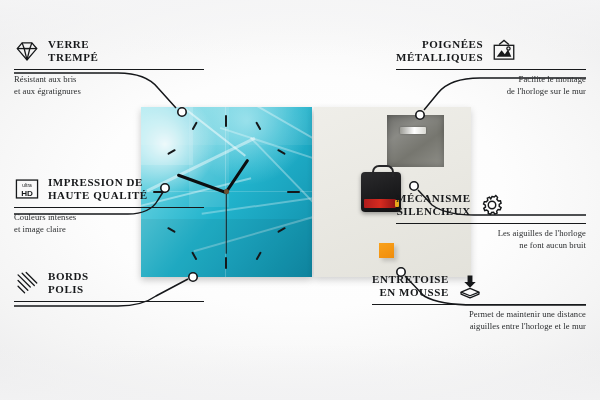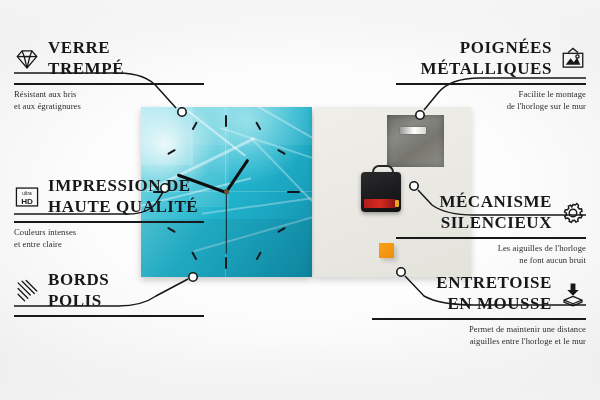--- a/index.html
+++ b/index.html
@@ -79,24 +79,24 @@
     position:absolute;left:65px;top:136px;width:15px;height:15px;
     background:linear-gradient(150deg,#f9a11b 0%,#f08d0c 100%);
     box-shadow:3px 3px 4px rgba(0,0,0,.16);
   }
 
   
   .feature{position:absolute;width:190px;}
   .feature.left{text-align:left;}
   .feature.right{text-align:right;}
   .fhead{display:flex;align-items:center;gap:8px;}
-  .feature.right .fhead{justify-content:flex-end;}
+  .feature.right .fhead{justify-content:flex-start;}
   .ftitle{
     font-family:"Liberation Serif", serif;
-    font-weight:700;font-size:17px;letter-spacing:.55px;
+    font-weight:700;font-size:11px;letter-spacing:.55px;
     color:#16181a;line-height:1.22;text-transform:uppercase;
   }
   .rule{height:1.4px;background:#17191b;margin:4px 0 4px 0;}
   .fdesc{
     font-family:"Liberation Serif", serif;
     font-size:8.6px;color:#2a2c2e;line-height:1.38;letter-spacing:.08px;
   }
   .ico{width:26px;height:26px;flex:0 0 26px;display:block;}
   .ico svg{display:block;width:26px;height:26px;}
 </style>
@@ -208,21 +208,21 @@
         </svg>
       </span>
       <span class="ftitle">
         <span>IMPRESSION DE</span><br>
         <span>HAUTE QUALITÉ</span>
       </span>
     </div>
     <div class="rule"></div>
     <div class="fdesc">
       <span>Couleurs intenses</span><br>
-      <span>et entre claire</span>
+      <span>et image claire</span>
     </div>
   </div>
 
   <div class="feature left" style="left:14px;top:270px;">
     <div class="fhead">
       <span class="ico">
         <svg viewBox="0 0 32 32" fill="none" stroke="#16181a" stroke-width="1.6" stroke-linecap="round">
           <path d="M5 6 L20 21"></path>
           <path d="M5 13 L17 25"></path>
           <path d="M5 20 L13 28"></path>

